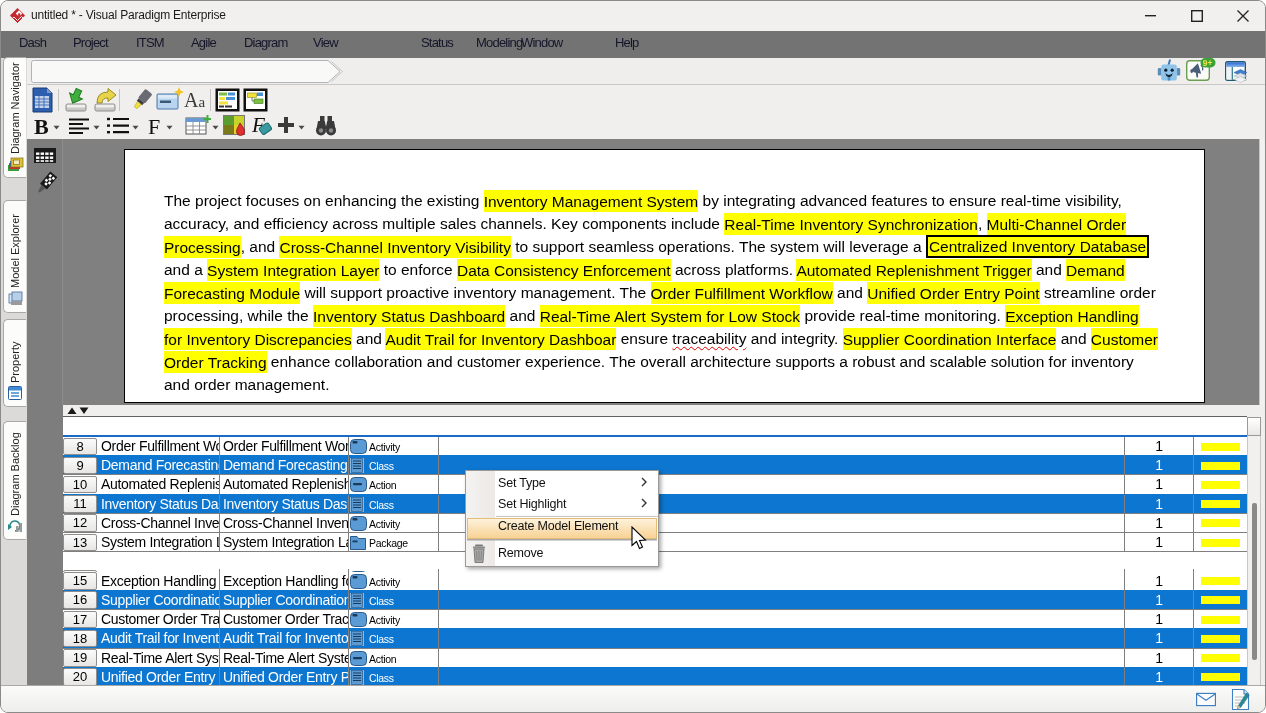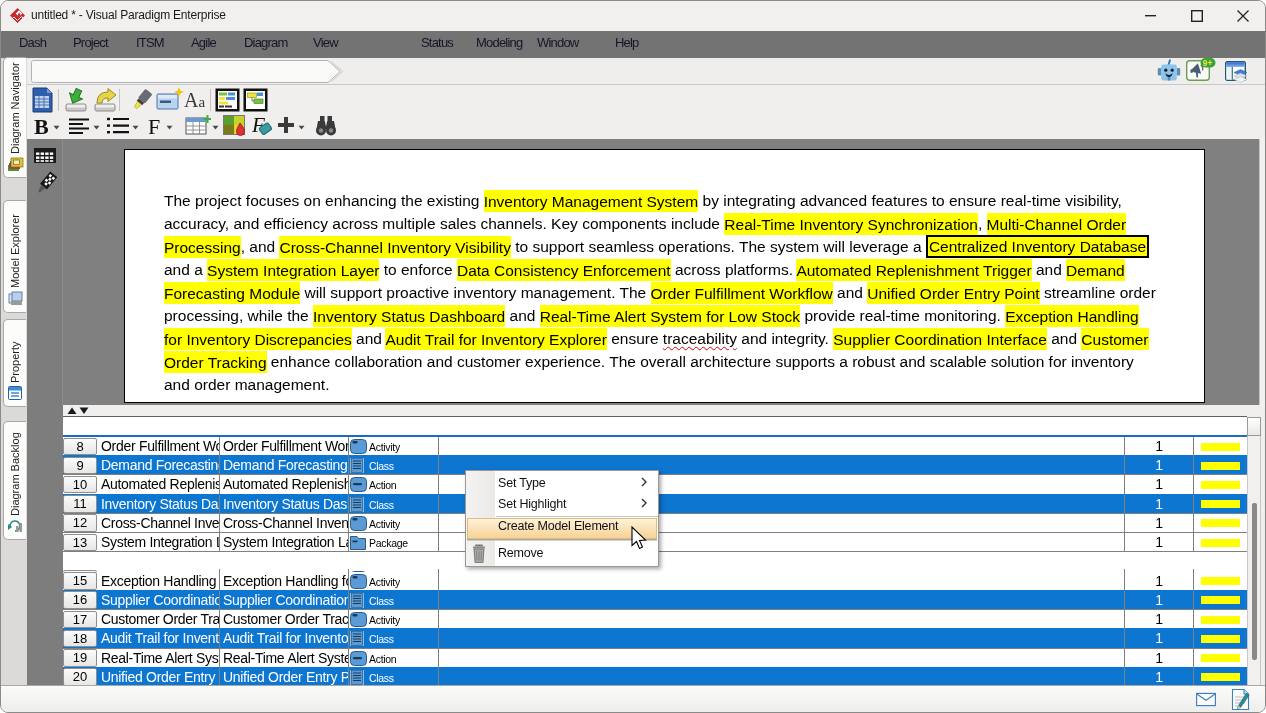--- a/index.html
+++ b/index.html
@@ -96,21 +96,21 @@
   <div id="menubar">
     <span style="left:18px;">Dash</span>
     <span style="left:72px;">Project</span>
     <span style="left:135px;">ITSM</span>
     <span style="left:190px;">Agile</span>
     <span style="left:243px;">Diagram</span>
     <span style="left:312px;">View</span>
     <span style="left:365px;margin-top:45px;">Team</span>
     <span style="left:420px;">Status</span>
     <span style="left:475px;">Modeling</span>
-    <span style="left:536px;">Window</span>
+    <span style="left:520px;">Window</span>
     <span style="left:614px;">Help</span>
   </div>
 
   <div id="tabrow"></div>
   <svg class="abs" style="left:28px; top:57px;" width="320" height="27" viewBox="0 0 320 27">
     <path d="M4.5 2.5 L299 2.5 L311 13.5 L299 24.5 L4.5 24.5 Q2.5 24.5 2.5 22.5 L2.5 4.5 Q2.5 2.5 4.5 2.5 Z" fill="#f9f9f8" stroke="#b0b4ba" stroke-width="1"></path>
     <path d="M302.5 3.5 L313.5 13.5 L302.5 23.5" fill="none" stroke="#c3c6cb" stroke-width="1"></path>
   </svg>
 
   <svg class="abs" style="left:1156px; top:58px;" width="24" height="23" viewBox="0 0 24 23">
@@ -350,21 +350,21 @@
       </svg>
     </div>
     <div id="page">
       <div id="doctext">
         <div>The project focuses on enhancing the existing <span class="hl">Inventory Management System</span> by integrating advanced features to ensure real-time visibility,</div>
         <div>accuracy, and efficiency across multiple sales channels. Key components include <span class="hl">Real-Time Inventory Synchronization</span>, <span class="hl">Multi-Channel Order</span></div>
         <div><span class="hl">Processing</span>, and <span class="hl">Cross-Channel Inventory Visibility</span> to support seamless operations. The system will leverage a <span class="hlb">Centralized Inventory Database</span></div>
         <div>and a <span class="hl">System Integration Layer</span> to enforce <span class="hl">Data Consistency Enforcement</span> across platforms. <span class="hl">Automated Replenishment Trigger</span> and <span class="hl">Demand</span></div>
         <div><span class="hl">Forecasting Module</span> will support proactive inventory management. The <span class="hl">Order Fulfillment Workflow</span> and <span class="hl">Unified Order Entry Point</span> streamline order</div>
         <div>processing, while the <span class="hl">Inventory Status Dashboard</span> and <span class="hl">Real-Time Alert System for Low Stock</span> provide real-time monitoring. <span class="hl">Exception Handling</span></div>
-        <div><span class="hl">for Inventory Discrepancies</span> and <span class="hl">Audit Trail for Inventory Explorer</span> ensure <span style="text-decoration:underline wavy #e00000 1px; text-underline-offset:2px;">traceability</span> and integrity. <span class="hl">Supplier Coordination Interface</span> and <span class="hl">Customer</span></div>
+        <div><span class="hl">for Inventory Discrepancies</span> and <span class="hl">Audit Trail for Inventory Dashboar</span> ensure <span style="text-decoration:underline wavy #e00000 1px; text-underline-offset:2px;">traceability</span> and integrity. <span class="hl">Supplier Coordination Interface</span> and <span class="hl">Customer</span></div>
         <div><span class="hl">Order Tracking</span> enhance collaboration and customer experience. The overall architecture supports a robust and scalable solution for inventory</div>
         <div>and order management.</div>
       </div>
     </div>
   </div>
   <div id="docscroll"></div>
 
   <div id="graystrip2"></div>
   <div id="sortstrip">
     <svg class="abs" style="left:4px; top:2px;" width="22" height="8" viewBox="0 0 22 8">

